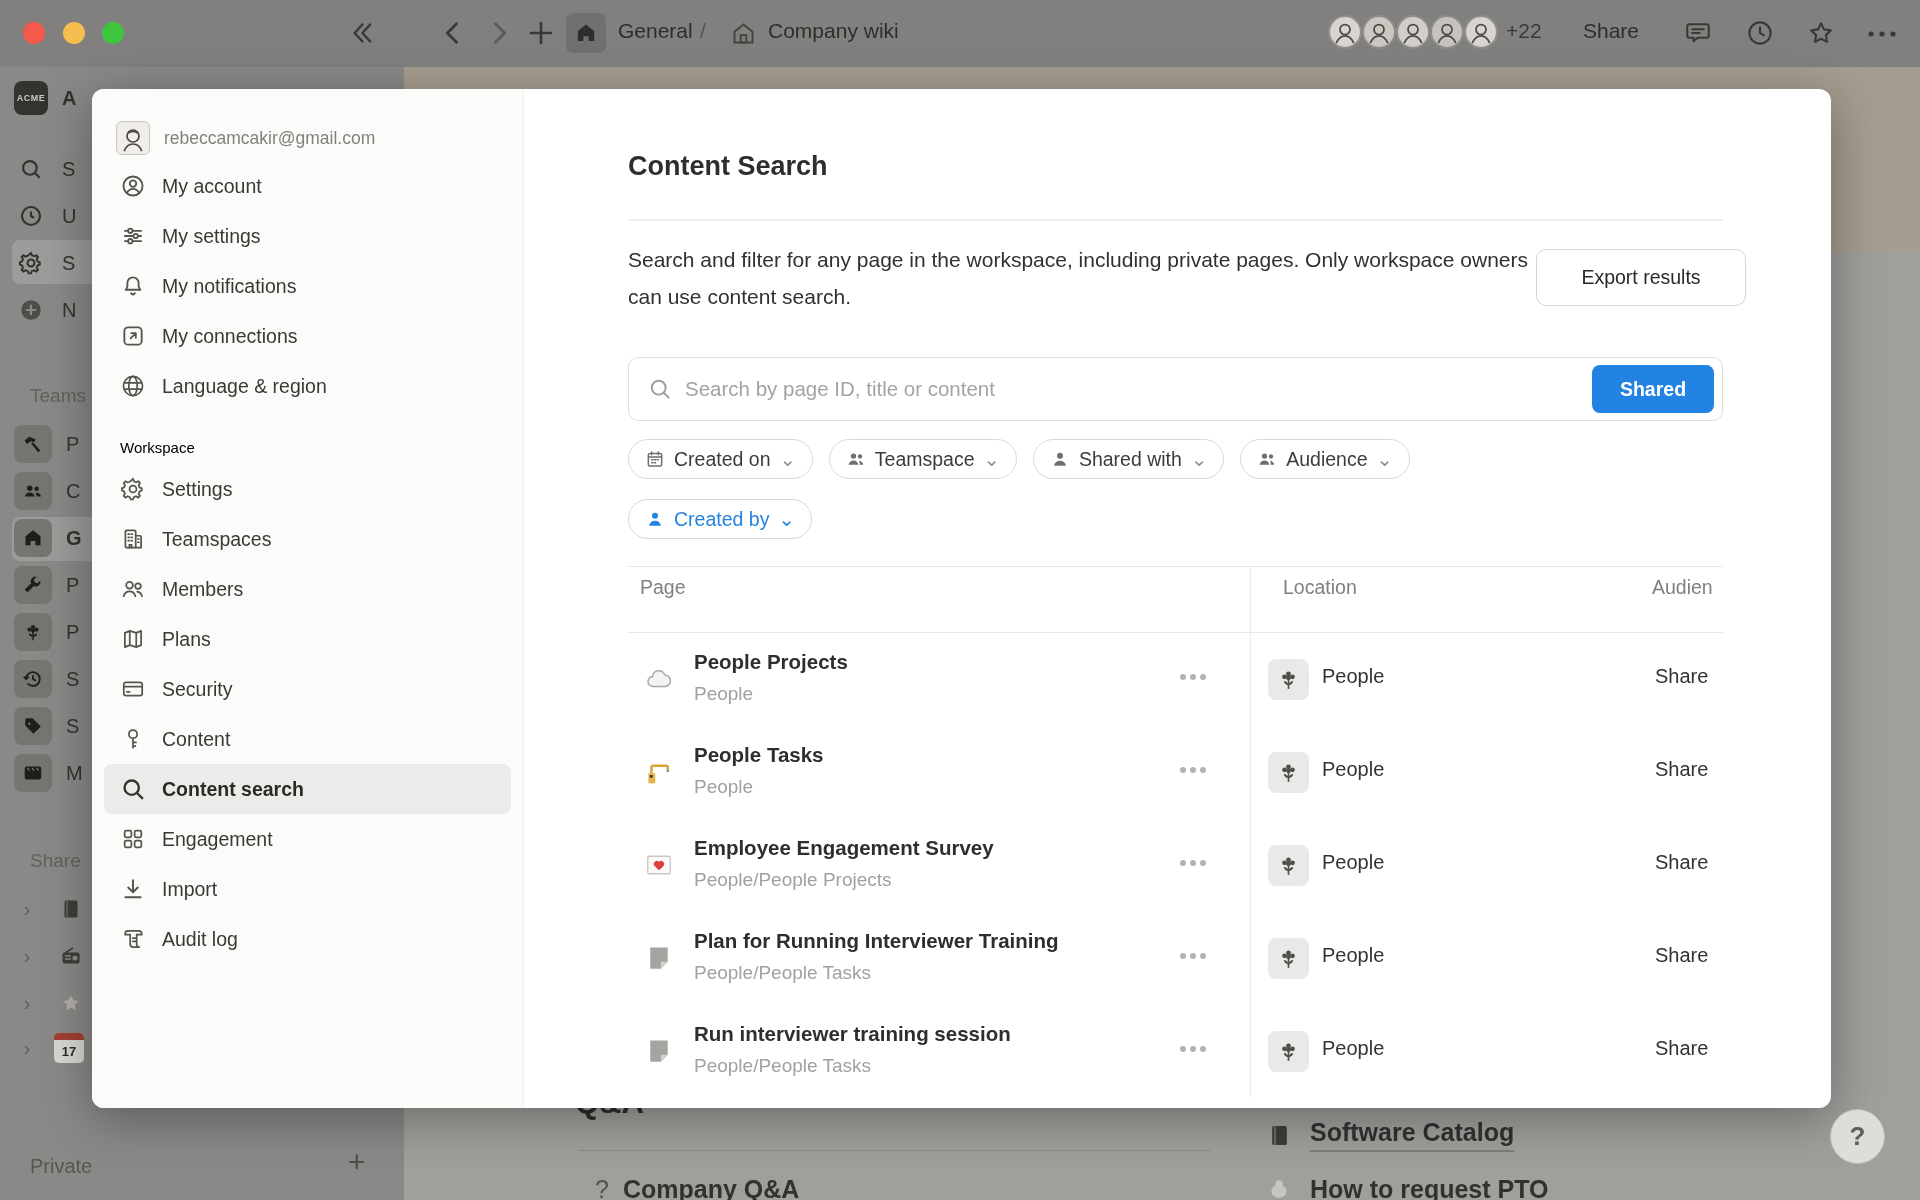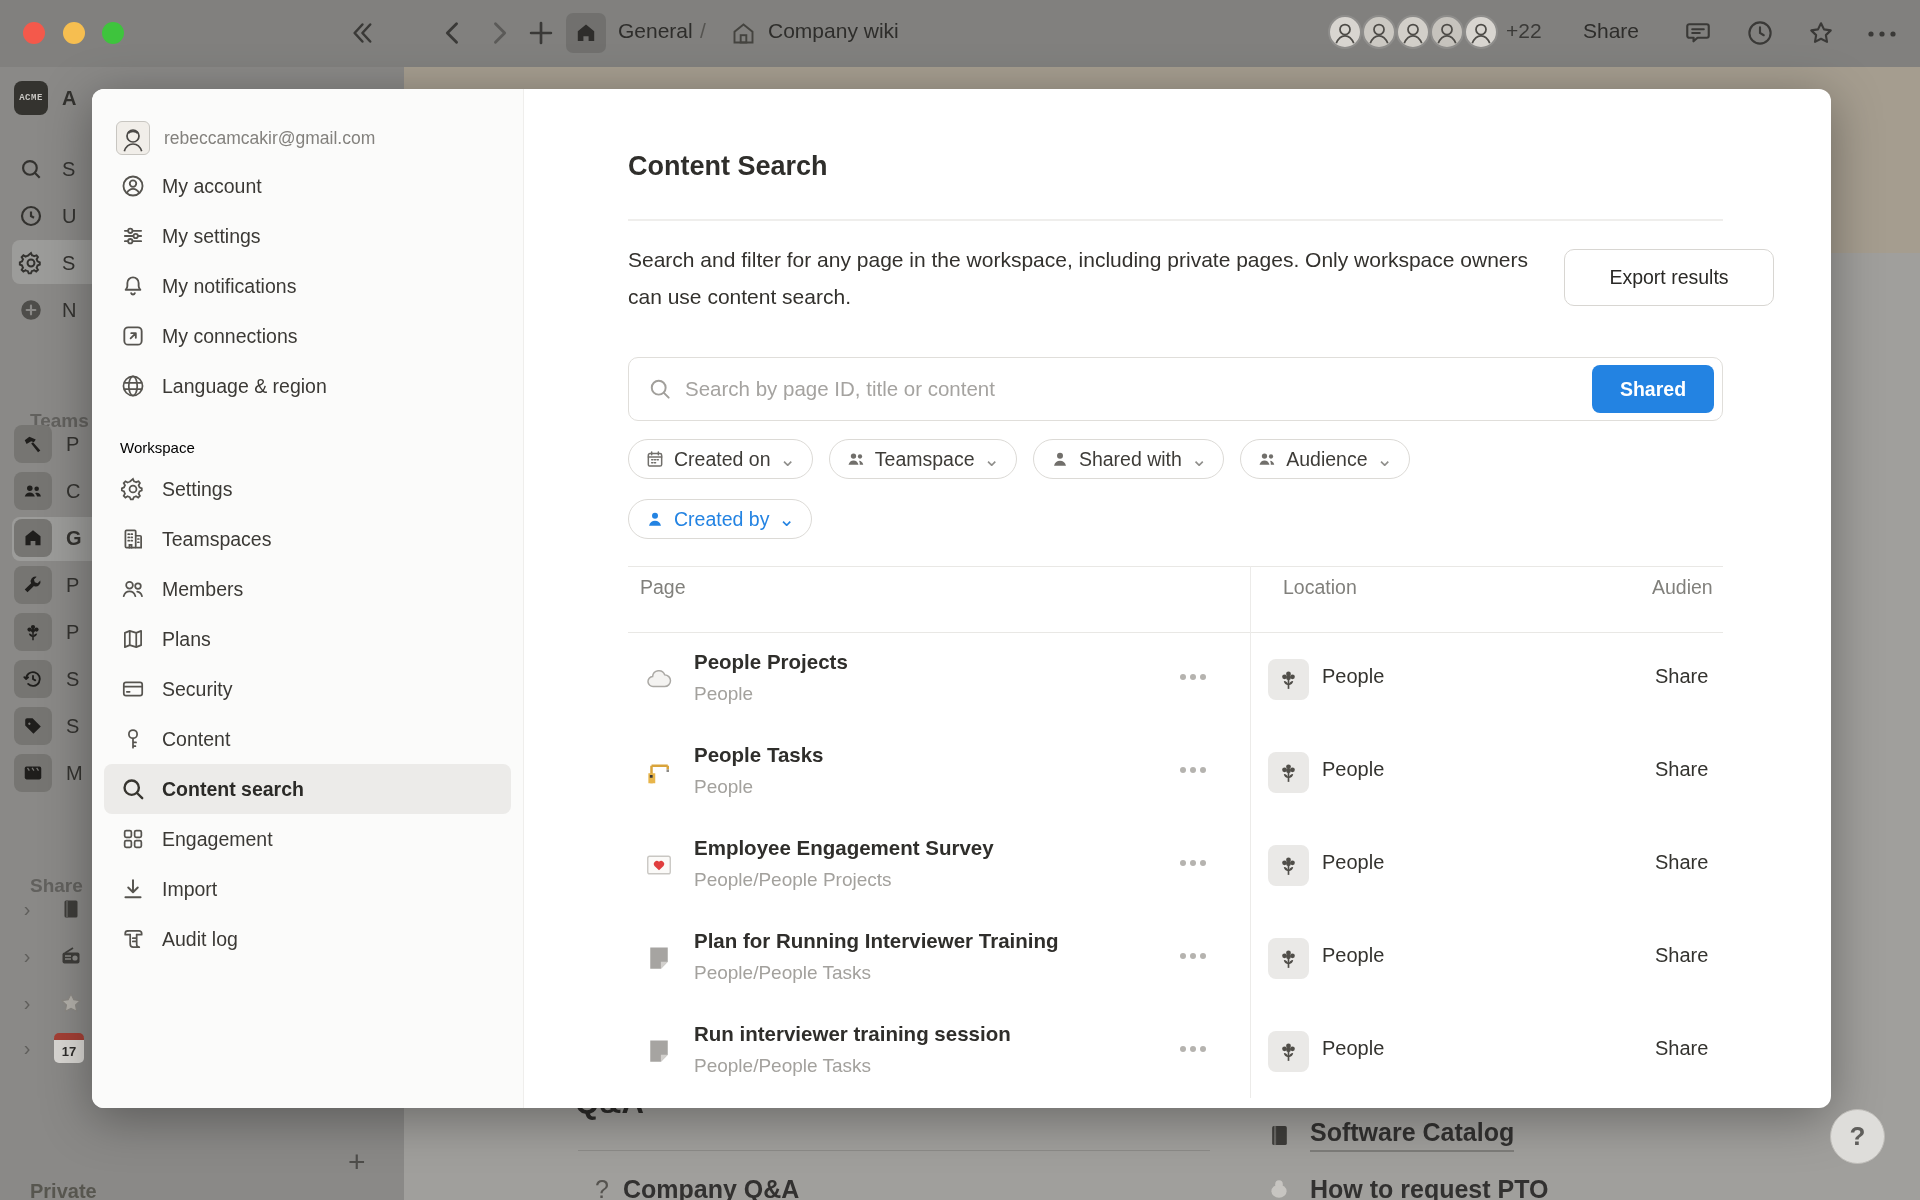--- a/index.html
+++ b/index.html
@@ -17,23 +17,23 @@
   .tl { width:22px; height:22px; border-radius:50%; position:absolute; top:22px; }
   .tb-ic { position:absolute; top:16px; color:#3A3937; cursor:pointer; }
   .tb-text { position:absolute; top:19px; font-size:21px; color:#2E2D2B; white-space:nowrap; }
   .home-chip { position:absolute; left:566px; top:13px; width:40px; height:40px; border-radius:7px;
     background:rgba(0,0,0,.12); display:flex; align-items:center; justify-content:center; color:#2E2D2B; }
   .avatar { width:34px; height:34px; border-radius:50%; border:2px solid #8E8D8B; position:absolute; top:15px; overflow:hidden; }
   #app-sidebar { left:0; top:67px; width:404px; height:1133px; background:#8A8987; }
   .sb-row { position:absolute; left:14px; display:flex; align-items:center; gap:14px;
     color:#33322F; font-size:20px; font-weight:500; white-space:nowrap; }
   .sb-hl { position:absolute; left:12px; width:380px; height:44px; border-radius:8px; background:rgba(255,255,255,.16); }
-  .sb-sec { position:absolute; left:30px; font-size:19px; font-weight:700; color:#62615E;margin-top:25px; }
+  .sb-sec { position:absolute; left:30px; font-size:19px; font-weight:400; color:#62615E; }
   .ts-chip { width:38px; height:38px; border-radius:8px; background:#767572; display:flex; align-items:center; justify-content:center; color:#1F1E1C; flex:none; }
-  .em-chip { width:34px; height:34px; display:flex; align-items:center; justify-content:center; flex:none;font-family:Liberation Mono, monospace; }
+  .em-chip { width:34px; height:34px; display:flex; align-items:center; justify-content:center; flex:none; }
   .chev { color:#5F5E5B; font-size:20px; width:26px; text-align:center; flex:none; }
   #cover-strip { left:404px; top:67px; width:1516px; height:186px; background:#A59D8F; }
   .bg-divider { position:absolute; height:1px; background:#8C8B88; }
   .bg-title { position:absolute; font-size:31px; font-weight:700; color:#2C2B29; }
   .bg-item { position:absolute; display:flex; align-items:center; gap:14px;
     font-size:25px; font-weight:600; color:#323130; white-space:nowrap; }
   .bg-item .lbl-u { border-bottom:2px solid #7E7D7A; padding-bottom:3px; }
   #help-btn { left:1830px; top:1109px; width:55px; height:55px; border-radius:50%;
     background:#DEDDDA; border:1px solid #BEBCB8; color:#5F5E5B; font-size:26px; font-weight:600;
     display:flex; align-items:center; justify-content:center; z-index:30; cursor:pointer; }
@@ -49,21 +49,21 @@
   .nav-row .ni { color:#56544F; }
   .nav-email { display:flex; align-items:center; gap:14px; height:46px; padding:0 12px;
     font-size:17.5px; color:#83817D; }
   .nav-sec { padding:28px 16px 8px 16px; font-size:15px; font-weight:400; color:#000000; }
   .sketch-avatar { width:34px; height:34px; border-radius:6px; background:#F1EEE9; border:1px solid #C8C6C1; overflow:hidden; flex:none; }
 
   #content-panel { position:absolute; left:432px; top:0; width:1307px; height:1019px; }
   #panel-title { position:absolute; left:104px; top:62px; font-size:27px; font-weight:700; color:#2F2E2B; }
   .p-divider { position:absolute; left:104px; width:1095px; height:1.5px; background:#EFEEEC; }
   #panel-desc { position:absolute; left:104px; top:152px; width:905px; font-size:21px; line-height:37px; color:#33312D; }
-  #export-btn { position:absolute; left:1040px; top:160px; width:210px; height:57px; border-radius:10px;
+  #export-btn { position:absolute; left:1012px; top:160px; width:210px; height:57px; border-radius:10px;
     background:#fff; border:1.5px solid #D8D6D2; font-size:19.5px; color:#2A2926;
     display:flex; align-items:center; justify-content:center; cursor:pointer; }
   #search-box { position:absolute; left:104px; top:268px; width:1095px; height:64px;
     border:1.5px solid #E0DEDA; border-radius:10px; background:#fff; display:flex; align-items:center; }
   #search-box .mag { margin:0 12px 0 18px; color:#A19F9B; }
   #search-input { flex:1; border:none; outline:none; font-size:20.5px; color:#37352F;
     font-family:"Liberation Sans",sans-serif; background:transparent; height:100%; }
   #search-input::placeholder { color:#A5A3A0; }
   #search-btn { width:122px; height:48px; margin-right:8px; border:none; border-radius:8px;
     background:#2383E2; color:#fff; font-size:19.5px; font-weight:600; cursor:pointer;

